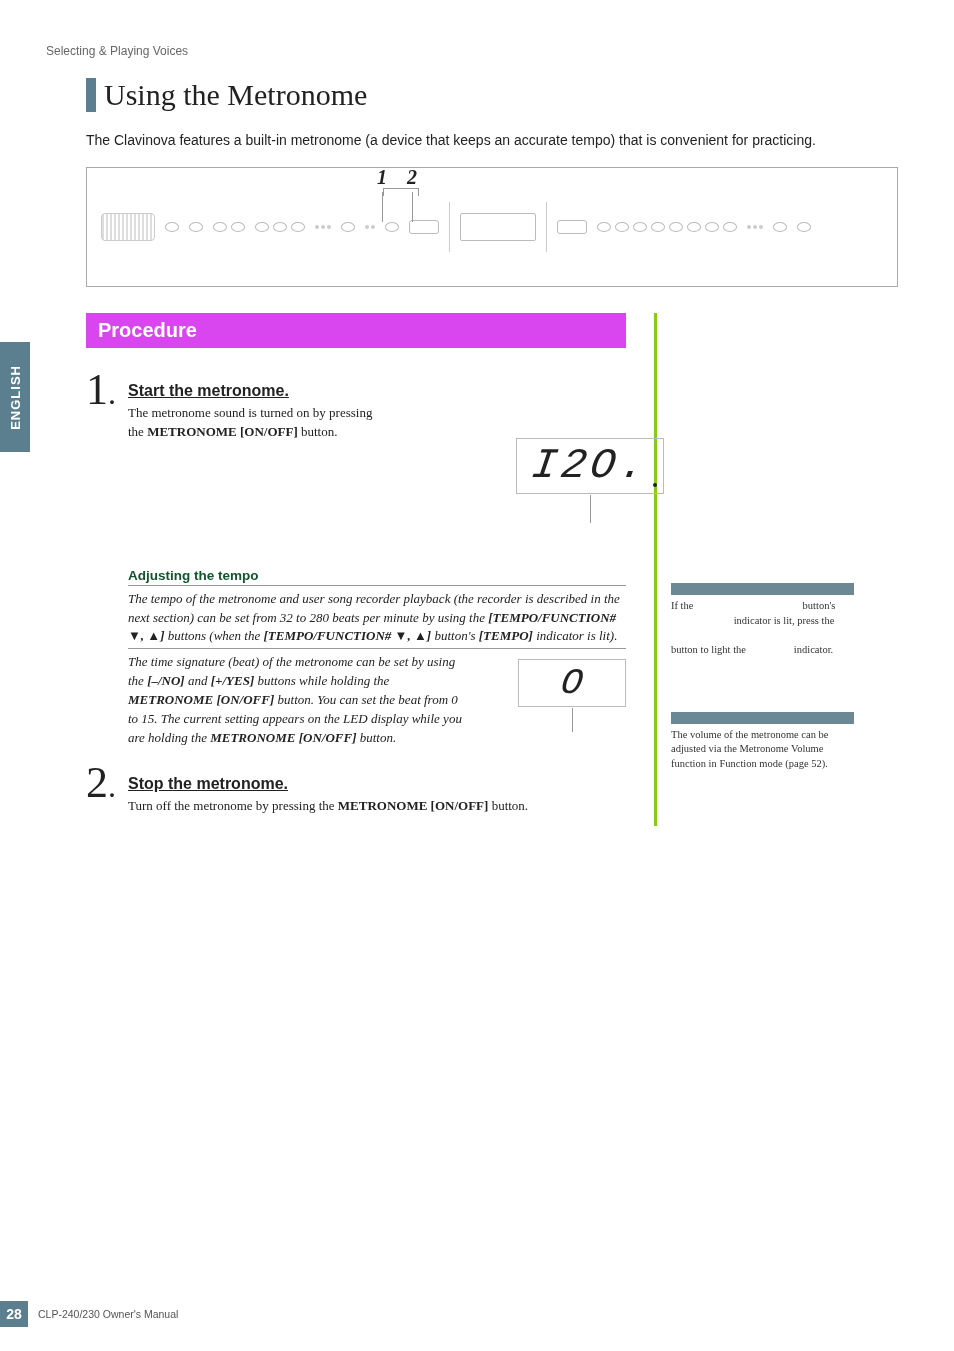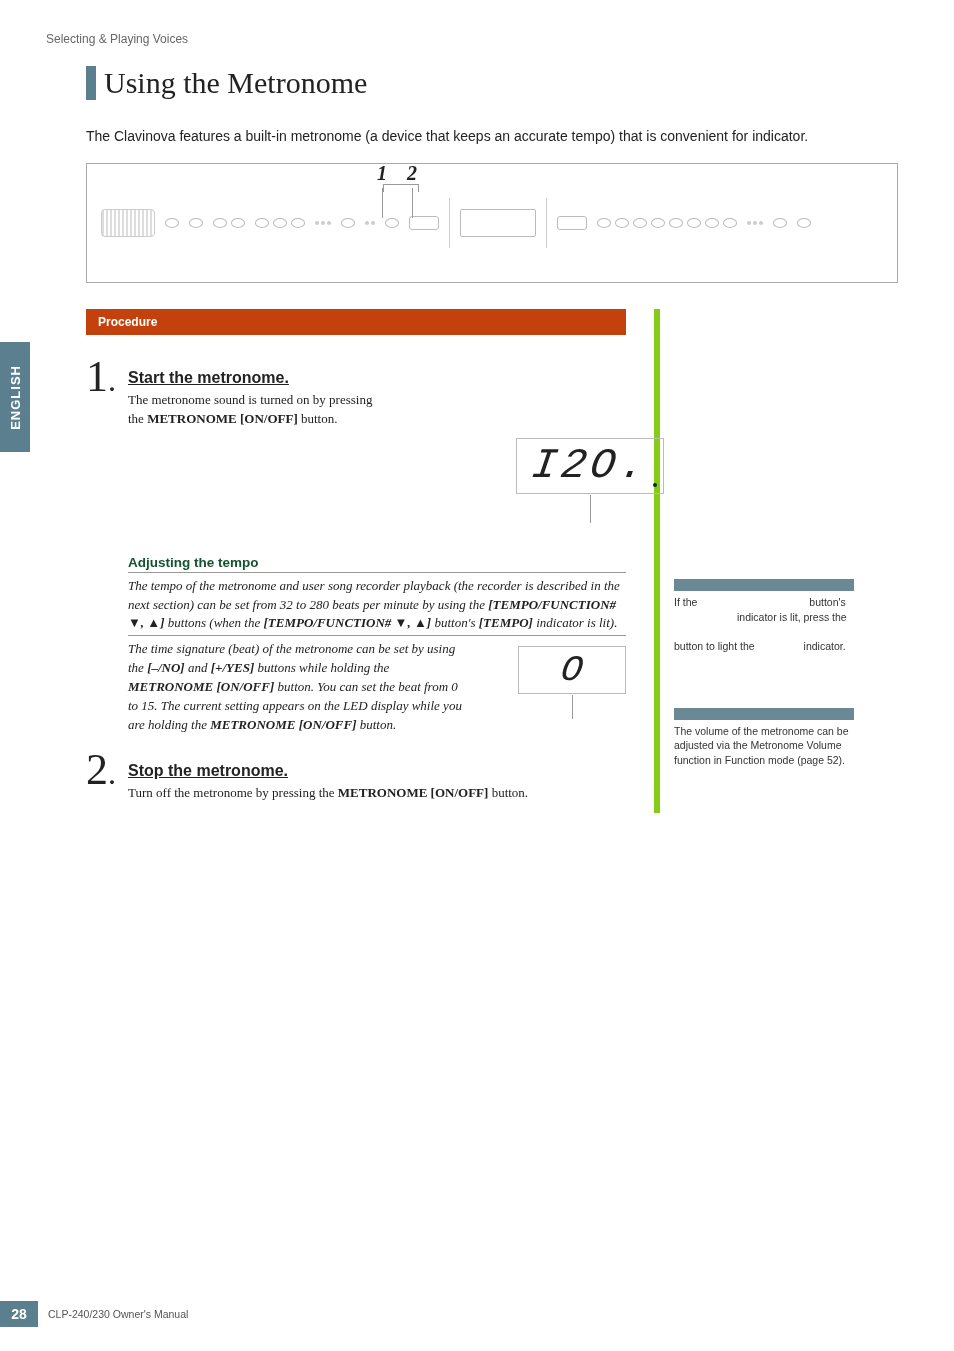--- a/index.html
+++ b/index.html
@@ -1,20 +1,20 @@
 <!DOCTYPE html>
 <html><head>
 <meta charset="utf-8">
 <style>
   * { margin: 0; padding: 0; box-sizing: border-box; }
   body { font-family: Georgia, 'Times New Roman', serif; background: #fff; color: #222; width: 954px; margin: 0 auto; position: relative; }
-  .page { padding: 32px 56px 40px 40px; min-height: 1351px; position: relative; }
+  .page { padding: 44px 56px 40px 40px; min-height: 1351px; position: relative; }
   .running-head { font-size: 12px; color: #666; margin-left: 6px; margin-bottom: 20px; font-family: Arial, sans-serif; }
   .content { margin-left: 46px; }
-  .title-row { display: flex; align-items: center; margin-bottom: 26px; }
+  .title-row { display: flex; align-items: center; margin-bottom: 18px; }
   .title-bar { width: 10px; height: 34px; background: #5b7f8f; margin-right: 8px; }
   .title { font-size: 30px; font-weight: 500; color: #222; }
   .intro { font-size: 14px; line-height: 1.5; margin-bottom: 16px; font-family: Arial, sans-serif; max-width: 780px; }
   .diagram { border: 1px solid #aaa; height: 120px; margin-bottom: 26px; position: relative; display: flex; align-items: center; padding: 0 14px; }
   .diagram-labels { position: absolute; top: -2px; left: 290px; display: flex; gap: 20px; font-size: 20px; font-weight: bold; font-style: italic; }
   .diagram-labels .lbl { position: relative; }
   .diagram-labels .lbl::after { content: ""; position: absolute; left: 50%; top: 26px; width: 1px; height: 30px; background: #999; }
   .diagram-bracket { position: absolute; top: 20px; left: 296px; width: 36px; height: 8px; border-top: 1px solid #999; border-left: 1px solid #999; border-right: 1px solid #999; }
   .panel-art { display: flex; align-items: center; gap: 10px; color: #bbb; font-size: 20px; letter-spacing: 2px; }
   .panel-art .kbd { width: 54px; height: 28px; border: 1px solid #ccc; border-radius: 4px; background: repeating-linear-gradient(90deg,#ddd,#ddd 2px,#fff 2px,#fff 4px); }
@@ -23,21 +23,21 @@
   .panel-art .disp { display:inline-block; width:76px; height:28px; border:1px solid #bbb; border-radius:2px; }
   .panel-art .group { display:inline-flex; gap:4px; }
   .panel-art .dots { display:inline-flex; gap:2px; }
   .panel-art .dot { width:4px; height:4px; border-radius:50%; background:#ccc; display:inline-block; }
   .panel-art .sep { width:1px; height:50px; background:#ccc; }
   .sidetab { position: absolute; left: 0; top: 342px; width: 30px; height: 110px; background: #5b7f8f; color: #fff; display: flex; align-items: center; justify-content: center; }
   .sidetab span { writing-mode: vertical-rl; transform: rotate(180deg); font-family: Arial, sans-serif; font-size: 13px; font-weight: bold; letter-spacing: 1px; }
   .two-col { display: flex; gap: 28px; }
   .left-col { width: 540px; }
   .right-col { width: 200px; padding-top: 270px; font-family: Arial, sans-serif; }
-  .proc-head { background: #c2410c; color: #fff; font-family: Arial, sans-serif; font-weight: bold; font-size: 12px; padding: 6px 12px; margin-bottom: 20px; }
+  .proc-head { background: #d946ef; color: #fff; font-family: Arial, sans-serif; font-weight: bold; font-size: 20px; padding: 6px 12px; margin-bottom: 20px; }
   .step { display: flex; margin-bottom: 10px; }
   .step-num { font-size: 44px; font-weight: 500; line-height: 1; width: 42px; flex-shrink: 0; color: #222; }
   .step-num .dot-after { font-size: 32px; }
   .step-body { flex: 1; padding-top: 14px; }
   .step-head { font-family: Arial, sans-serif; font-weight: bold; font-size: 16px; color: #222; margin-bottom: 4px; text-decoration: underline; }
   .step-text { font-size: 13px; line-height: 1.45; max-width: 340px; }
   .step-text-wide { font-size: 13px; line-height: 1.45; max-width: 520px; }
   .seg-display { position: absolute; right: 290px; top: 438px; border: 1px solid #bbb; width: 148px; height: 56px; display: flex; align-items: center; justify-content: center; }
   .seg-display .glyphs { font-family: 'Courier New', monospace; font-size: 42px; font-weight: 300; letter-spacing: 4px; font-style: italic; transform: skewX(-8deg); }
   .seg-display .tick { position: absolute; right: 6px; bottom: 6px; width: 4px; height: 4px; background: #222; border-radius: 50%; }
@@ -47,23 +47,23 @@
   .small-display .pointer { position: absolute; bottom: -26px; left: 50%; width: 1px; height: 24px; background: #999; }
   .sub-h { font-family: Arial, sans-serif; font-weight: bold; font-size: 13.5px; color: #14532d; margin-top: 36px; margin-bottom: 1px; }
   .rule { border: none; border-top: 1px solid #999; margin: 2px 0 4px 0; }
   .para { font-size: 13px; line-height: 1.45; font-style: italic; }
   .bold { font-weight: bold; }
   .adjust-sig-row { display: flex; gap: 22px; align-items: flex-start; }
   .tip-box { margin-bottom: 26px; }
   .tip-label { background: #6a8994; height: 12px; margin-bottom: 4px; }
   .tip-text { font-size: 10.5px; line-height: 1.4; color: #333; }
   .footer { position: absolute; left: 0; bottom: 24px; display: flex; align-items: center; }
-  .footer-pg { background: #5b7f8f; color: #fff; width: 38px; height: 26px; display: flex; align-items: center; justify-content: center; font-family: Arial, sans-serif; font-weight: bold; font-size: 14px; }
+  .footer-pg { background: #5b7f8f; color: #fff; width: 28px; height: 26px; display: flex; align-items: center; justify-content: center; font-family: Arial, sans-serif; font-weight: bold; font-size: 14px; }
   .footer-txt { font-size: 10.5px; color: #555; margin-left: 10px; font-family: Arial, sans-serif; }
-  .col-sep { border-left: 6px solid #84cc16; padding-left: 0; }
+  .col-sep { border-left: 3px solid #84cc16; padding-left: 0; font-family: Liberation Serif, serif; }
   .right-col-inner { padding-left: 0; }
   .spacer-90 { height: 90px; }
 </style>
 </head>
 <body>
 
 <div class="page">
 
   <div class="running-head">Selecting &amp; Playing Voices</div>
 
@@ -71,21 +71,21 @@
     <span>ENGLISH</span>
   </div>
 
   <div class="content">
 
     <div class="title-row">
       <div class="title-bar"></div>
       <h1 class="title">Using the Metronome</h1>
     </div>
 
-    <p class="intro">The Clavinova features a built-in metronome (a device that keeps an accurate tempo) that is convenient for indicator.</p>
+    <p class="intro">The Clavinova features a built-in metronome (a device that keeps an accurate tempo) that is convenient for practicing.</p>
 
     <div class="diagram">
       <div class="diagram-labels">
         <div class="lbl">1</div>
         <div class="lbl">2</div>
       </div>
       <div class="diagram-bracket"></div>
       <div class="panel-art">
         <span class="kbd"></span>
         <span class="oval"></span>

